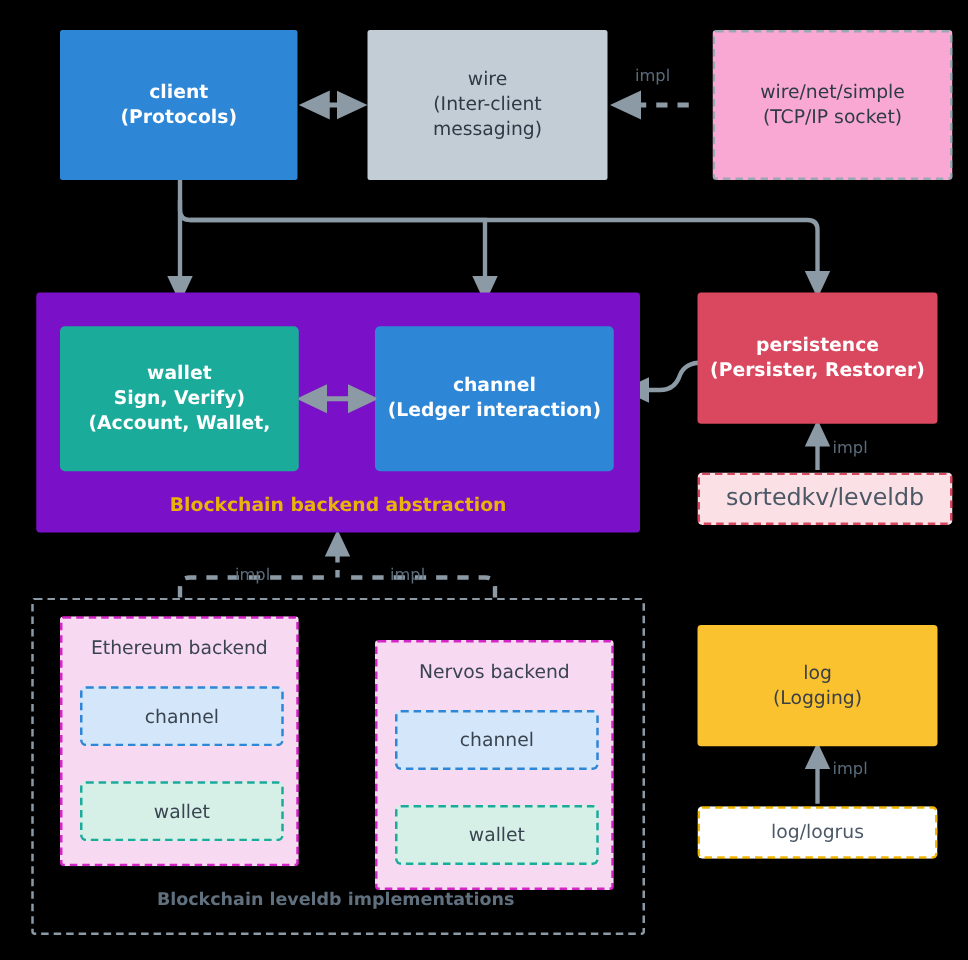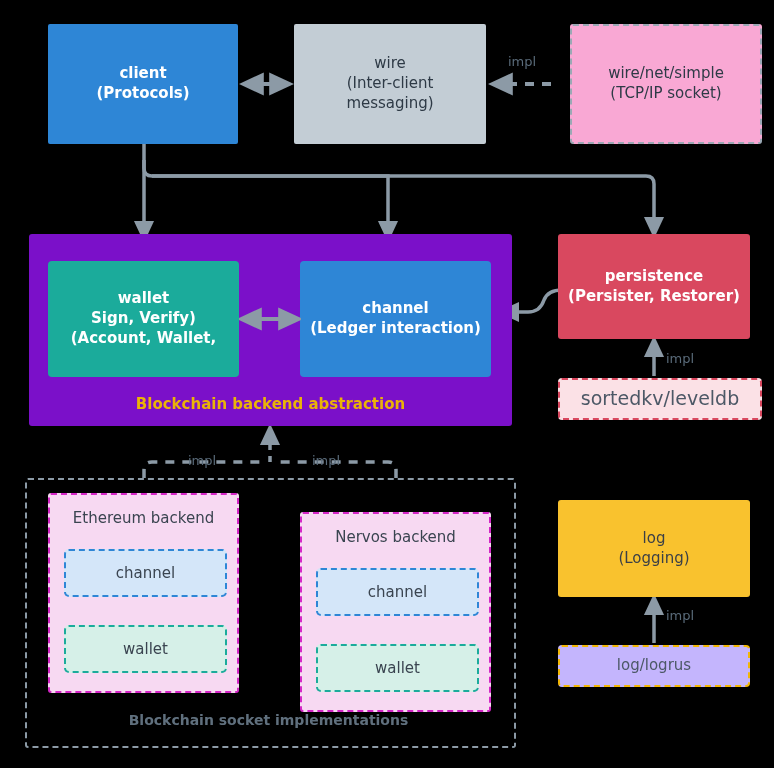--- a/index.html
+++ b/index.html
@@ -84,21 +84,21 @@
   }
 
   
   #log-box {
     left: 558px; top: 500px; width: 192px; height: 97px;
     background: #F9C22E; color: #3A3F47;
     font-size: 15px; border-radius: 3px;
   }
   #logrus-box {
     left: 558px; top: 645px; width: 192px; height: 42px;
-    background: #c4b5fd; color: #4C5866;
+    background: #ffffff; color: #4C5866;
     font-size: 15px; border-radius: 4px;
     border: 2px dashed #F2B705;
   }
 
   
   #impl-container {
     position: absolute;
     left: 25px; top: 478px; width: 487px; height: 266px;
     border: 2px dashed #8C9AA6; border-radius: 3px;
     background: transparent;
@@ -313,15 +313,15 @@
     <div class="sub-box sub-channel">channel</div>
     <div class="sub-box sub-wallet">wallet</div>
   </div>
 
   <div class="backend-box" id="nervos-backend">
     <div class="backend-title">Nervos backend</div>
     <div class="sub-box sub-channel">channel</div>
     <div class="sub-box sub-wallet">wallet</div>
   </div>
 
-  <div id="impl-container-label">Blockchain socket implementations</div>
+  <div id="impl-container-label">Blockchain leveldb implementations</div>
 
 </div>
 
 </body></html>

